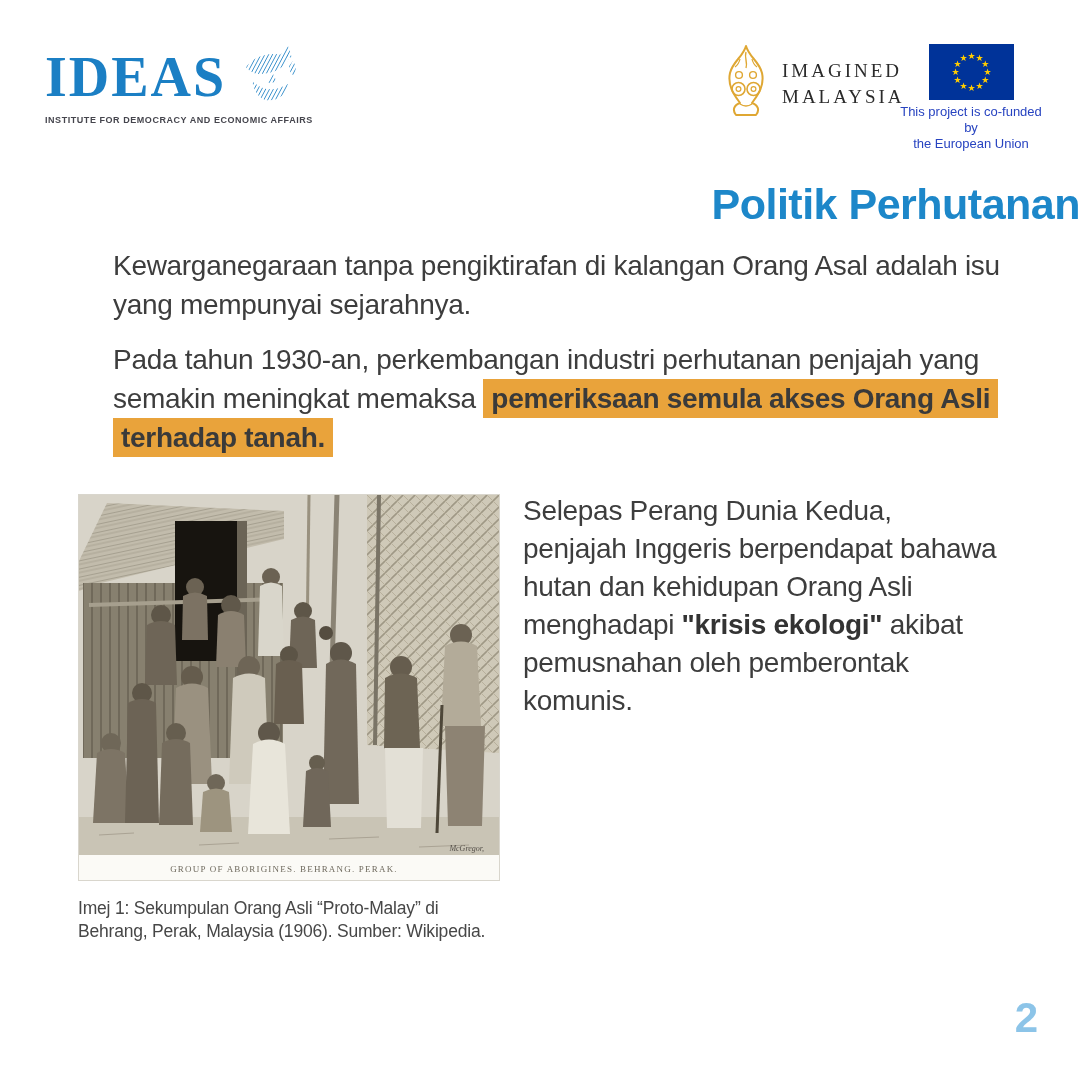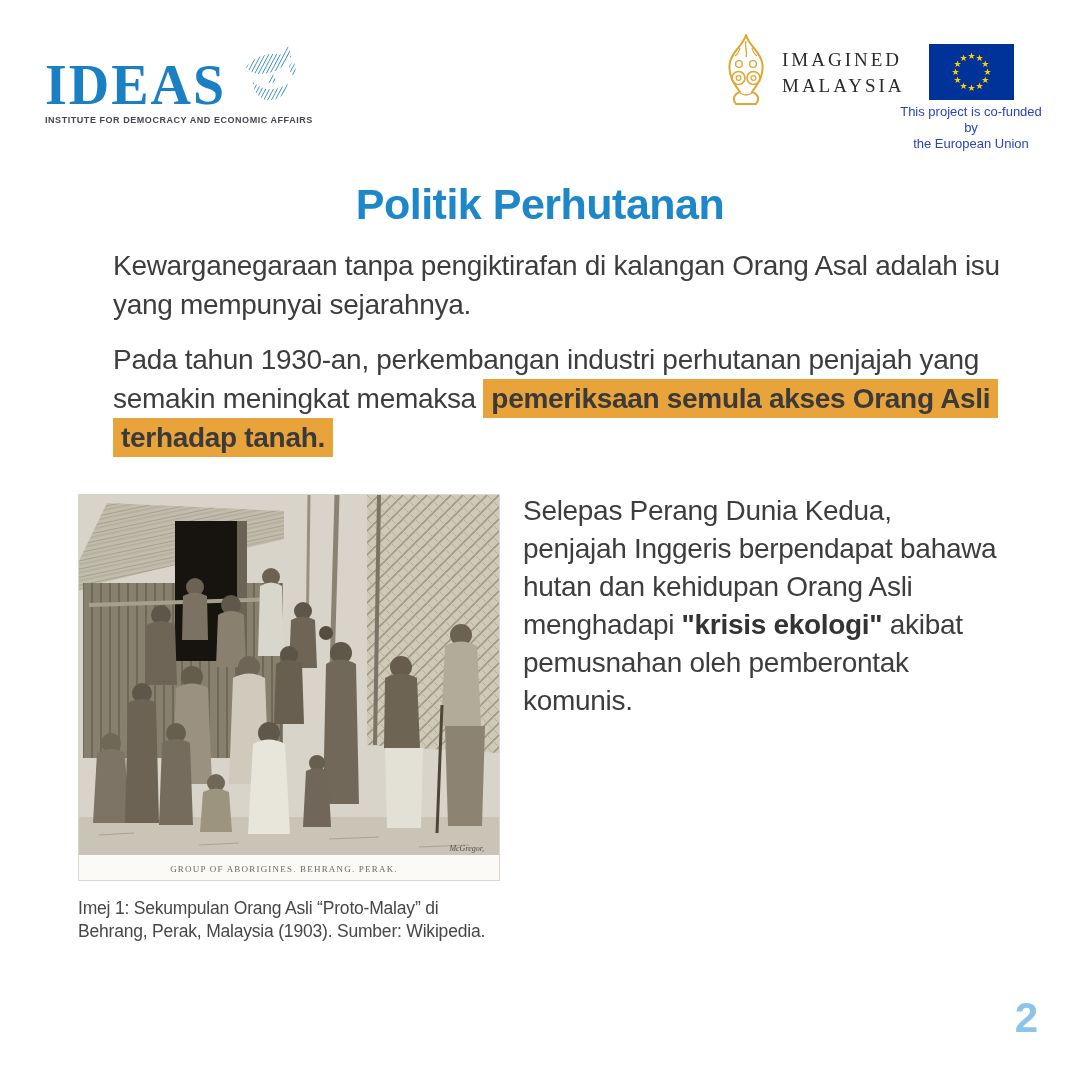--- a/index.html
+++ b/index.html
@@ -4,45 +4,45 @@
 <style>
   html,body{margin:0;padding:0;}
   body{font-family:"Liberation Sans",sans-serif;background:#888;}
   .page{
     position:relative;width:1080px;height:1080px;background:#ffffff;
     margin:0 auto;overflow:hidden;color:#3d3d3d;
   }
 
   
   .ideas-logo{position:absolute;left:45px;top:44px;width:230px;}
-  .ideas-row{display:flex;align-items:flex-end;gap:17px;}
+  .ideas-row{display:flex;align-items:center;gap:17px;}
   .ideas-word{
     font-family:"Liberation Serif",serif;font-weight:700;
     font-size:56px;line-height:50px;color:#1b7fc4;letter-spacing:2px;
   }
   .ideas-tagline{
     margin-top:5px;font-size:9px;font-weight:700;color:#45454d;
     letter-spacing:.55px;white-space:nowrap;
   }
 
-  .im-logo{position:absolute;left:722px;top:33px;display:flex;align-items:center;gap:12px;justify-content:flex-end;}
+  .im-logo{position:absolute;left:722px;top:44px;display:flex;align-items:center;gap:12px;justify-content:flex-end;}
   .im-text{
     font-family:"Liberation Serif",serif;color:#2b2b2b;
     font-size:19px;line-height:26px;letter-spacing:3px;font-weight:400;
   }
 
   .eu-block{position:absolute;left:900px;top:44px;width:142px;text-align:center;}
   .eu-flag{display:block;margin:0 auto;}
   .eu-caption{
     margin-top:4px;font-size:13px;line-height:16px;color:#2743c0;font-weight:400;
   }
 
   
   .page-title{
-    position:absolute;left:0;right:0;top:180px;margin:0;text-align:center;
+    position:absolute;left:0;right:0;top:180px;margin:0;text-align:right;
     font-size:43px;font-weight:700;color:#1d87c9;letter-spacing:-.5px;
   }
 
   
   .intro{position:absolute;left:78px;top:246px;width:930px;margin-left:35px;}
   .intro p{margin:0;font-size:28px;line-height:39px;font-weight:400;color:#3d3d3d;letter-spacing:-.3px;}
   .intro p + p{margin-top:16px;}
 
   mark.hl{
     background:#e9a33b;color:#3a3a3a;font-weight:700;
@@ -247,21 +247,21 @@
             <path d="M174,249 q16,-9 32,0 l5,90 h-42 z" fill="#e8e5da"></path>
           <circle cx="238" cy="268" r="8" fill="#665e4f"></circle>
             <path d="M227,276 q11,-6 22,0 l3,56 h-28 z" fill="#70675a"></path>
         </g>
       </g>
 
       <rect x="0" y="360" width="420" height="25" fill="#fbfaf6"></rect>
       <text x="405" y="356" font-size="8" font-style="italic" fill="#55504a" text-anchor="end" font-family="Liberation Serif, serif">McGregor,</text>
       <text x="205" y="377" font-size="9" letter-spacing="1.2" fill="#6f6a5e" text-anchor="middle" font-family="Liberation Serif, serif">GROUP OF ABORIGINES.  BEHRANG.  PERAK.</text>
     </svg>
-    <figcaption class="figcaption">Imej 1: Sekumpulan Orang Asli “Proto-Malay” di Behrang, Perak, Malaysia (1903). Sumber: Wikipedia.</figcaption>
+    <figcaption class="figcaption">Imej 1: Sekumpulan Orang Asli “Proto-Malay” di Behrang, Perak, Malaysia (1906). Sumber: Wikipedia.</figcaption>
   </figure>
 
   <div class="right-col">
     <p><span>Selepas Perang Dunia Kedua, penjajah Inggeris berpendapat bahawa hutan dan kehidupan Orang Asli menghadapi </span><b>"krisis ekologi"</b><span> akibat pemusnahan oleh pemberontak komunis.</span></p>
   </div>
 
   <div class="page-number">2</div>
 
 </div>
 

